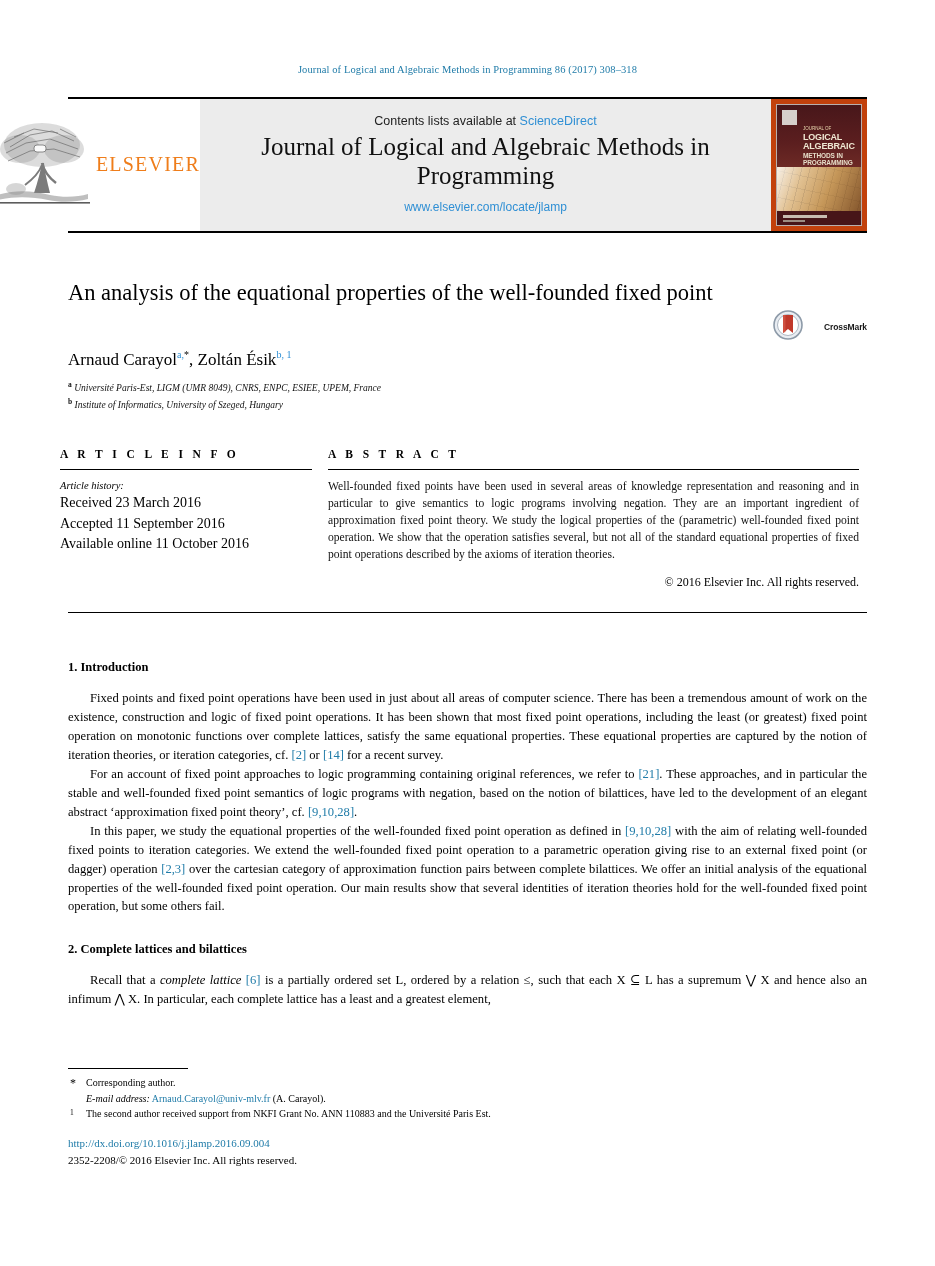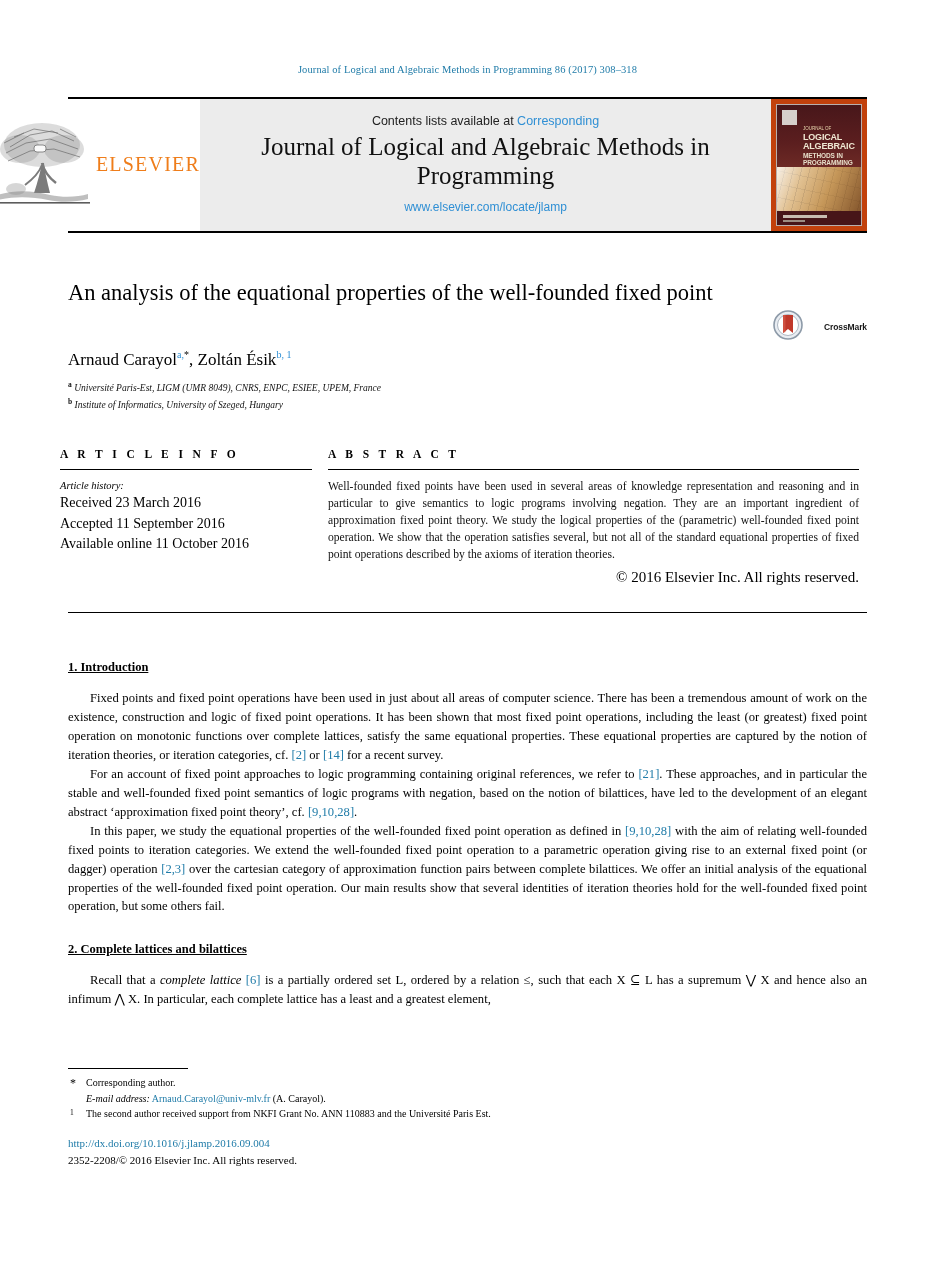--- a/index.html
+++ b/index.html
@@ -232,41 +232,40 @@
   }
   .rule-thin { border-top: 1.6px solid #000; margin-bottom: 8px; }
   .hist-head { font-style: italic; font-size: 10.5px; line-height: 1.45; }
   .hist-line { font-size: 14px; line-height: 1.45; }
   .abs-text {
     font-size: 11.6px;
     line-height: 1.47;
     text-align: justify;
     color: #111;
   }
-  .abs-copy { text-align: right; margin-top: 6px; font-size: 15px; }
+  .abs-copy { text-align: right; margin-top: 12px; font-size: 12px; }
 
   .rule-under-abs {
     position: absolute;
     top: 612px; left: 68px; width: 799px;
     border-top: 1.6px solid #000;
   }
 
   
   .body {
     position: absolute;
     top: 660px;
     left: 68px;
     width: 799px;
   }
   h2.sec {
     font-family: "Liberation Serif", serif;
     font-size: 12.5px;
     font-weight: bold;
     margin: 0 0 14px 0;
-    text-decoration: underline;
   }
   h2.sec.second { margin-top: 26px; }
   p.para {
     font-size: 12.6px;
     line-height: 1.505;
     text-align: justify;
     margin: 0;
     text-indent: 22px;
     color: #000;
   }
@@ -329,21 +328,21 @@
             <ellipse cx="26" cy="70" rx="10" ry="6" fill="#8a8a8a" opacity="0.35"></ellipse>
             <rect x="6" y="83" width="94" height="1.6" fill="#5c5c5c"></rect>
           </g>
         </svg>
       </span>
       <div class="elsevier-word">ELSEVIER</div>
     </div>
 
     <div class="masthead-center">
       <div class="contents-line">
-        <span>Contents lists available at </span><span class="sd">Corresponding</span>
+        <span>Contents lists available at </span><span class="sd">ScienceDirect</span>
       </div>
       <div class="journal-title">Journal of Logical and Algebraic Methods in Programming</div>
       <div class="journal-url">www.elsevier.com/locate/jlamp</div>
     </div>
 
     <div class="masthead-cover">
       <div class="cover">
         <div class="cover-top"></div>
         <div class="cover-els"></div>
         <div class="cover-jol">JOURNAL OF</div>

